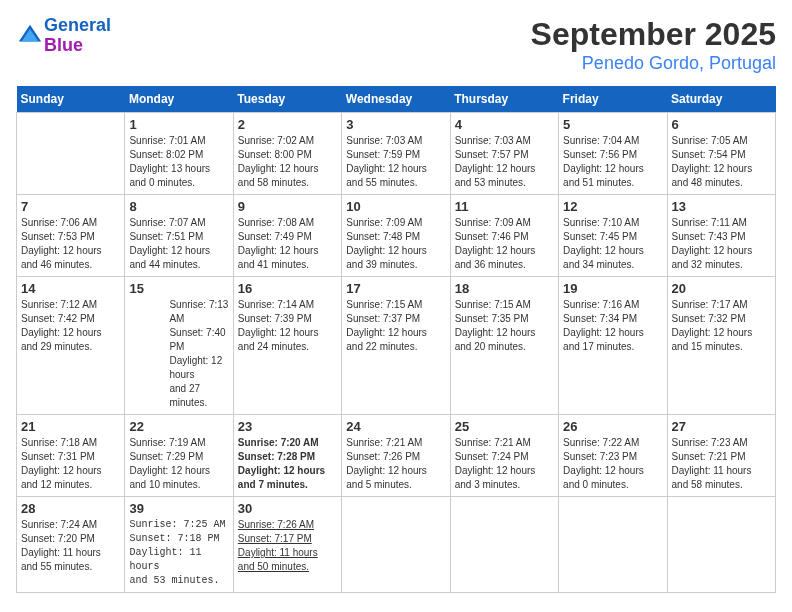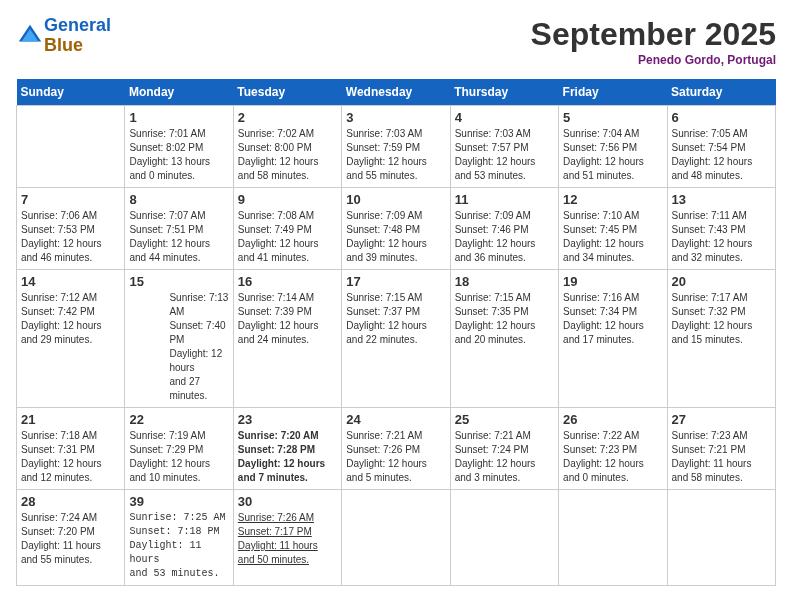--- a/index.html
+++ b/index.html
@@ -36,23 +36,22 @@
     }
     .title-block {
       text-align: right;
     }
     .month-title {
       font-size: 32px;
       font-weight: bold;
       color: #333;
     }
     .subtitle {
-      font-size: 12px;
-      color: #701a75;
-      font-weight: bold;
+      font-size: 18px;
+      color: #3b82f6;
     }
     table {
       width: 100%;
       border-collapse: collapse;
       font-size: 11px;
     }
     thead tr th {
       background-color: #1565c0;
       color: #fff;
       padding: 6px 4px;
@@ -90,21 +89,21 @@
 <body>
 
 <div class="header">
   <div class="logo">
     <svg class="logo-icon" viewBox="0 0 40 40">
       <polygon points="20,4 36,28 4,28" fill="#1565c0"></polygon>
       <polygon points="20,10 32,28 8,28" fill="#42a5f5"></polygon>
     </svg>
     <div class="logo-text">
       <span>General</span><br>
-      <span style="color:#a16207;">Blue</span>
+      <span style="color:#a21caf;">Blue</span>
     </div>
   </div>
   <div class="title-block">
     <div class="month-title">September 2025</div>
     <div class="subtitle">Penedo Gordo, Portugal</div>
   </div>
 </div>
 
 <table>
   <thead>

